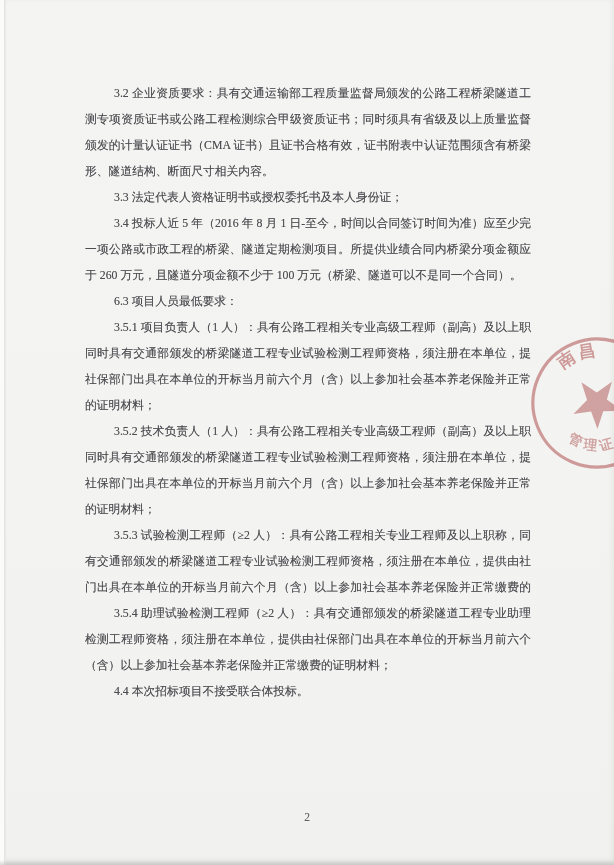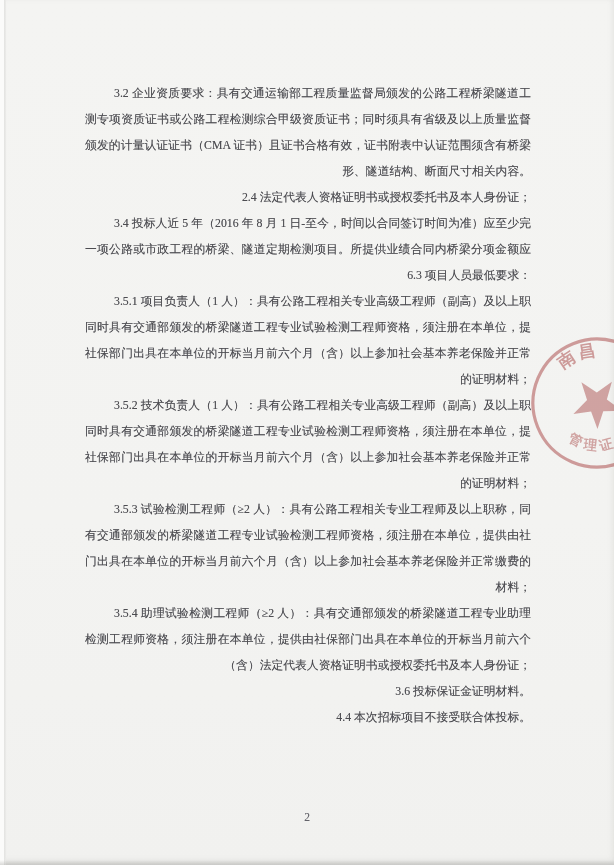--- a/index.html
+++ b/index.html
@@ -27,21 +27,20 @@
   .textblock{
     position:absolute;left:85px;top:80px;width:446px;
     color:#4c4c51;
     font-size:11.8px;
     line-height:26px;
   }
   .ln{
     height:26px;
     white-space:nowrap;
     text-shadow:0 0 .5px rgba(90,90,95,.55);
-    text-align:right;
   }
   .ln.j{
     white-space:normal;
     text-align:justify;
     text-align-last:justify;
     text-justify:inter-character;
     overflow:hidden;
   }
   .ln.ind{ text-indent:29px; }
   .pagenum{
@@ -64,40 +63,39 @@
 <body>
 
 <div class="page">
   <div class="scan-edge-left"></div>
 
   <div class="textblock">
     <div class="ln j ind">3.2 企业资质要求：具有交通运输部工程质量监督局颁发的公路工程桥梁隧道工程检</div>
     <div class="ln j">测专项资质证书或公路工程检测综合甲级资质证书；同时须具有省级及以上质量监督部门</div>
     <div class="ln j">颁发的计量认证证书（CMA 证书）且证书合格有效，证书附表中认证范围须含有桥梁线</div>
     <div class="ln">形、隧道结构、断面尺寸相关内容。</div>
-    <div class="ln ind">2.4 法定代表人资格证明书或授权委托书及本人身份证；</div>
+    <div class="ln ind">3.3 法定代表人资格证明书或授权委托书及本人身份证；</div>
     <div class="ln j ind">3.4 投标人近 5 年（2016 年 8 月 1 日-至今，时间以合同签订时间为准）应至少完成过</div>
     <div class="ln j">一项公路或市政工程的桥梁、隧道定期检测项目。所提供业绩合同内桥梁分项金额应不少</div>
+    <div class="ln">于 260 万元，且隧道分项金额不少于 100 万元（桥梁、隧道可以不是同一个合同）。</div>
     <div class="ln ind">6.3 项目人员最低要求：</div>
     <div class="ln j ind">3.5.1 项目负责人（1 人）：具有公路工程相关专业高级工程师（副高）及以上职称，</div>
     <div class="ln j">同时具有交通部颁发的桥梁隧道工程专业试验检测工程师资格，须注册在本单位，提供由</div>
     <div class="ln j">社保部门出具在本单位的开标当月前六个月（含）以上参加社会基本养老保险并正常缴费</div>
     <div class="ln">的证明材料；</div>
     <div class="ln j ind">3.5.2 技术负责人（1 人）：具有公路工程相关专业高级工程师（副高）及以上职称，</div>
     <div class="ln j">同时具有交通部颁发的桥梁隧道工程专业试验检测工程师资格，须注册在本单位，提供由</div>
     <div class="ln j">社保部门出具在本单位的开标当月前六个月（含）以上参加社会基本养老保险并正常缴费</div>
     <div class="ln">的证明材料；</div>
     <div class="ln j ind">3.5.3 试验检测工程师（≥2 人）：具有公路工程相关专业工程师及以上职称，同时具</div>
     <div class="ln j">有交通部颁发的桥梁隧道工程专业试验检测工程师资格，须注册在本单位，提供由社保部</div>
     <div class="ln j">门出具在本单位的开标当月前六个月（含）以上参加社会基本养老保险并正常缴费的证明</div>
-    <div class="ln">材料；</div>
     <div class="ln j ind">3.5.4 助理试验检测工程师（≥2 人）：具有交通部颁发的桥梁隧道工程专业助理试验</div>
     <div class="ln j">检测工程师资格，须注册在本单位，提供由社保部门出具在本单位的开标当月前六个月</div>
-    <div class="ln">（含）法定代表人资格证明书或授权委托书及本人身份证；</div>
-    <div class="ln ind">3.6 投标保证金证明材料。</div>
+    <div class="ln">（含）以上参加社会基本养老保险并正常缴费的证明材料；</div>
     <div class="ln ind">4.4 本次招标项目不接受联合体投标。</div>
   </div>
 
   <svg class="seal" viewBox="0 0 170 170" aria-hidden="true">
     <defs>
       <path id="sealTopArc" d="M 38.7 76.8 A 47 47 0 0 1 131.3 76.8"></path>
       <path id="sealBottomArc" d="M 40.8 101.1 A 47 47 0 0 0 129.2 101.1"></path>
     </defs>
     <g transform="rotate(-22 85 85)" opacity="0.72">
       <circle cx="85" cy="85" r="64" fill="none" stroke="#c87f7f" stroke-width="3.2"></circle>

